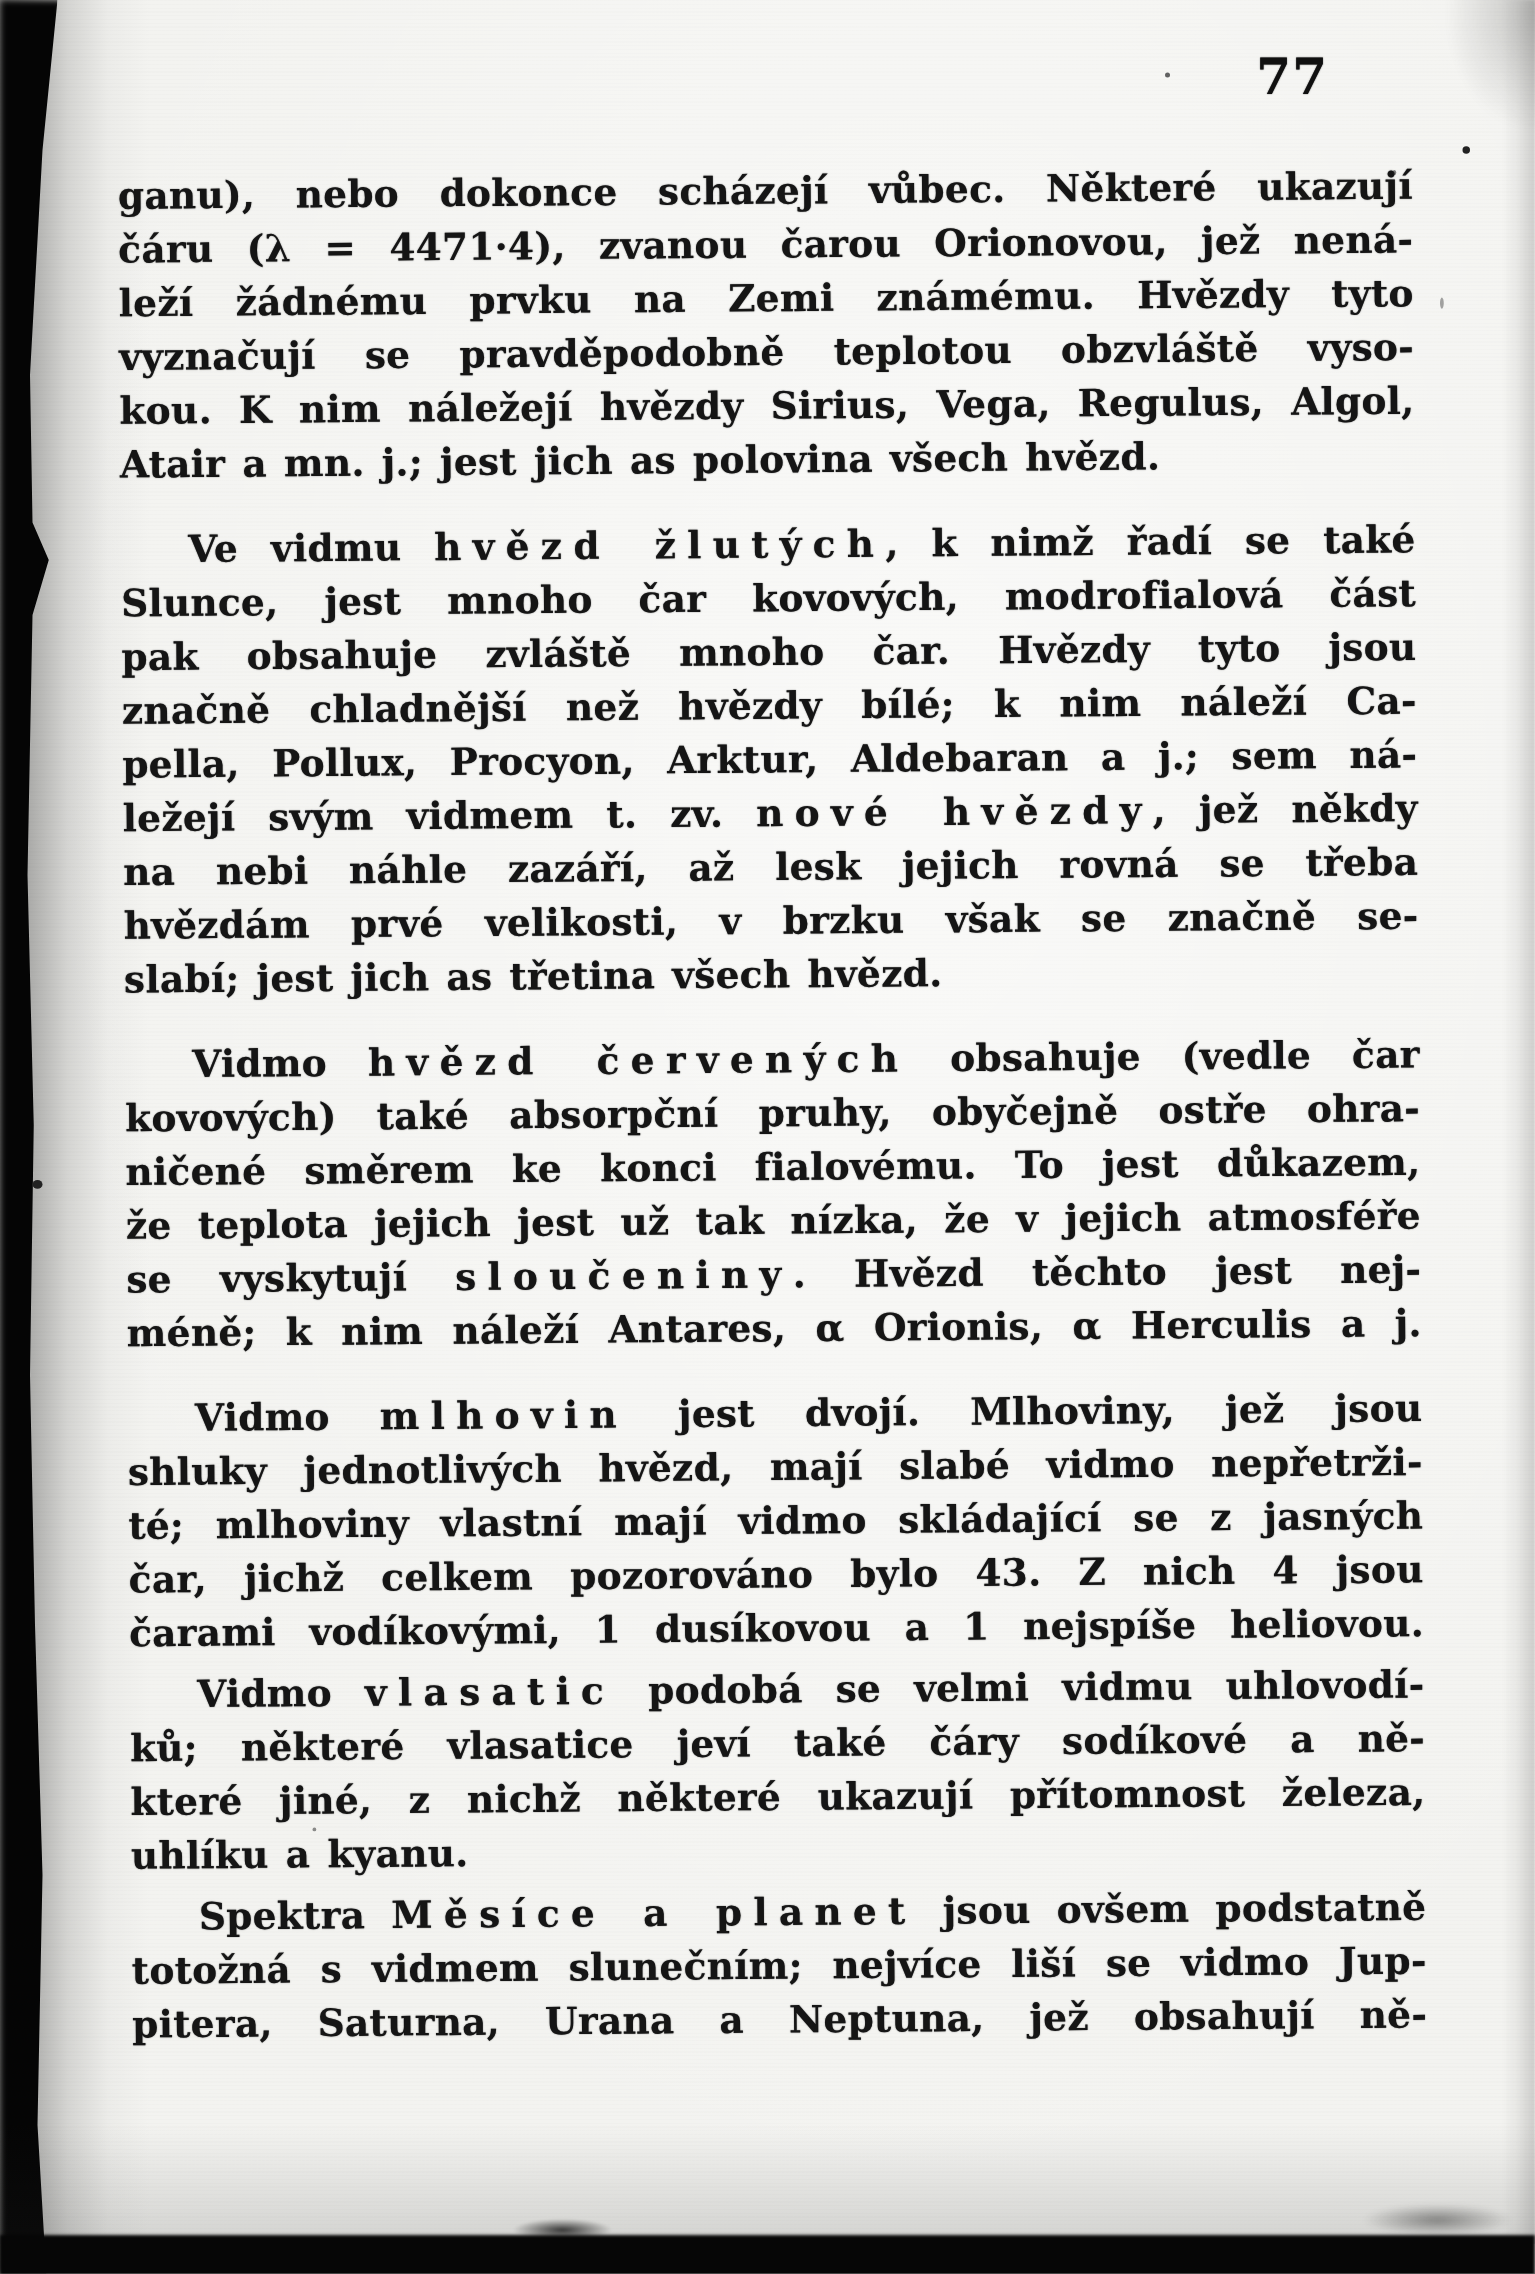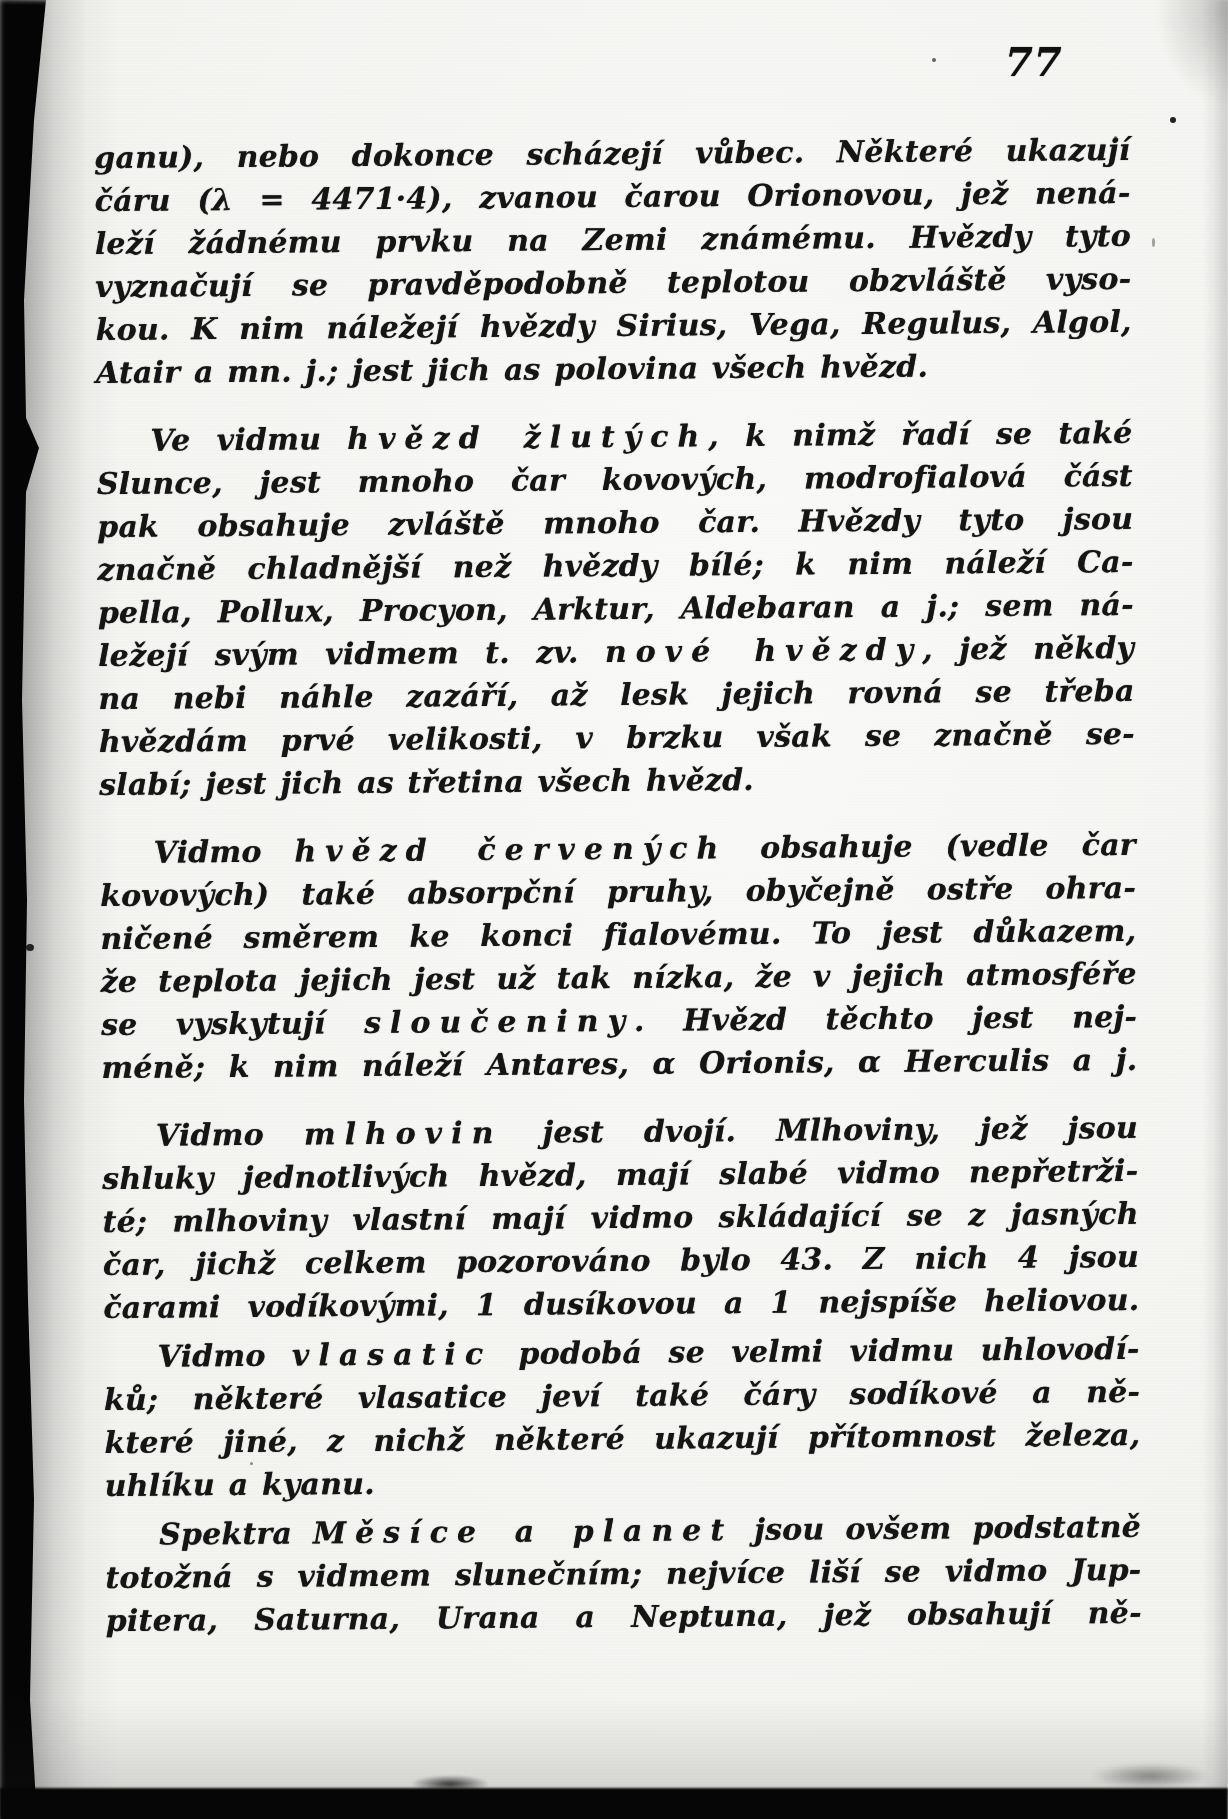--- a/index.html
+++ b/index.html
@@ -5,21 +5,20 @@
   html,body{margin:0;padding:0;background:#1b1b1b;}
   .scan{
     position:relative;
     width:1228px;height:1819px;
     background:
       radial-gradient(ellipse at 60% 35%, rgba(255,255,255,.55), rgba(255,255,255,0) 70%),
       repeating-linear-gradient(0deg, rgba(0,0,0,.012) 0 1px, rgba(0,0,0,0) 1px 3px),
       #f3f3f0;
     overflow:hidden;
     font-family:"DejaVu Serif", serif;
-    font-style:italic;
   }
   
   .gutter-strip{
     position:absolute;left:0;top:0;width:50px;height:1819px;
     background:#050505;
     clip-path:polygon(0 0,46px 0,34px 120px,24px 300px,26px 418px,39px 448px,26px 492px,
       22px 700px,27px 900px,24px 1100px,28px 1300px,34px 1500px,30px 1700px,37px 1819px,0 1819px);
     filter:blur(2.5px);
   }
   .gutter-shade{

